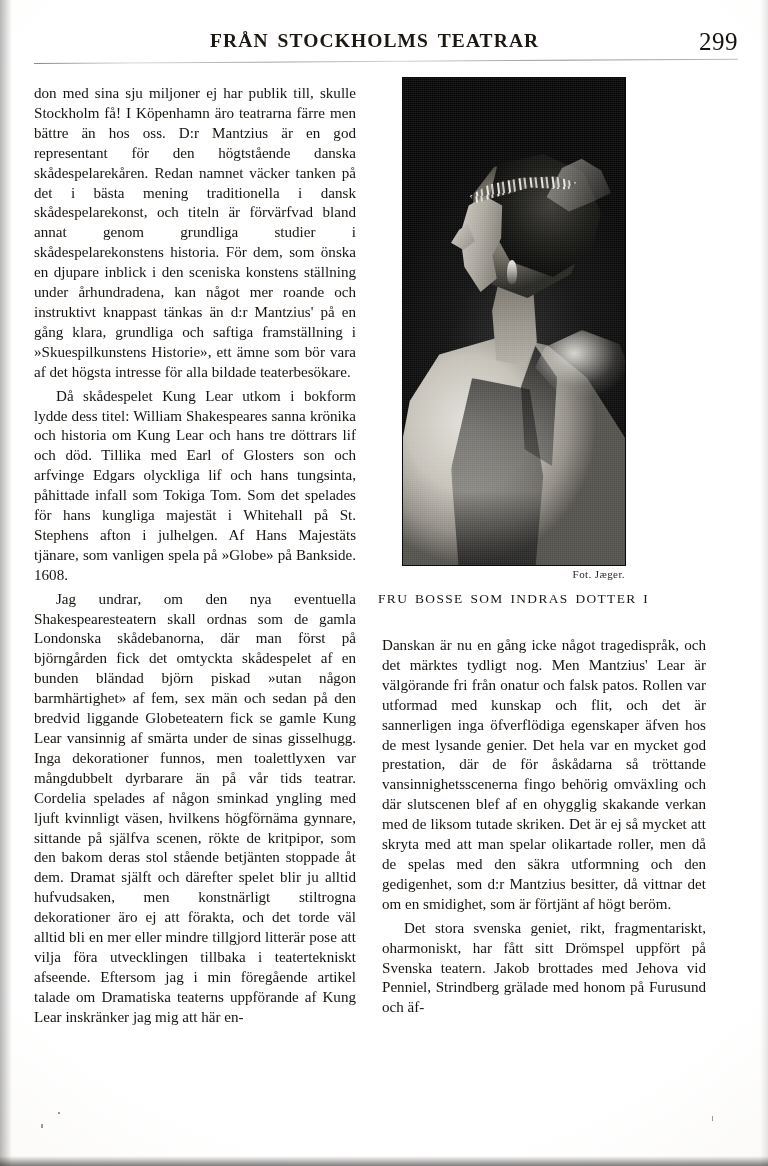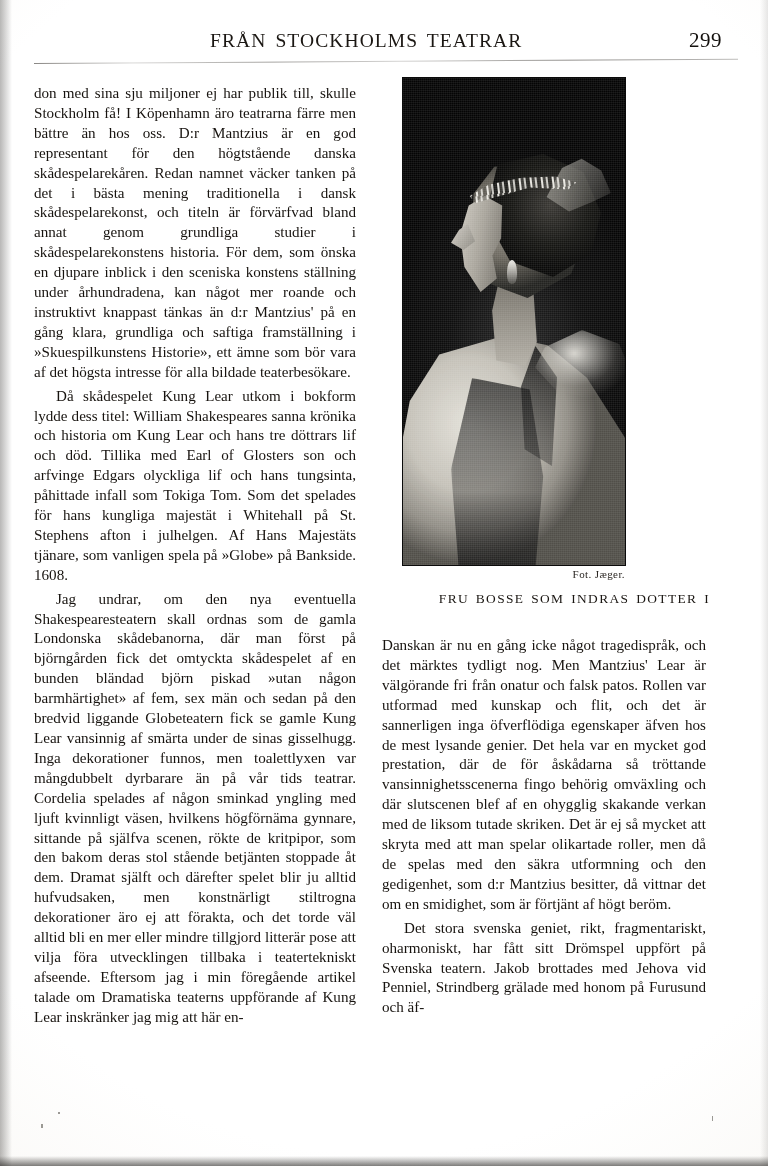--- a/index.html
+++ b/index.html
@@ -44,26 +44,27 @@
     height: 34px;
   }
   #header-title {
     position: absolute;
     left: 178px;
     top: 0;
     font-size: 19.5px;
     letter-spacing: 1.1px;
     word-spacing: 3px;
     color: #1b1713;
+    font-weight: bold;
   }
   #header-folio {
     position: absolute;
-    right: 16px;
+    right: 0;
     top: -2px;
-    font-size: 21px;
+    font-size: 25px;
     letter-spacing: .5px;
     color: #14110e;
   }
   #header-rule {
     position: absolute;
     left: 2px;
     top: 33px;
     width: 704px;
     height: 1px;
     background: linear-gradient(to right,
@@ -210,21 +211,21 @@
     left: 25px;
     width: 222px;
     margin-top: 3px;
     text-align: right;
     font-size: 11px;
     letter-spacing: .4px;
     color: #2a2622;
   }
   #caption {
     margin-top: 9px;
-    text-align: right;
+    text-align: left;
     font-size: 13.4px;
     line-height: 19px;
     letter-spacing: 1.4px;
     word-spacing: 2px;
     color: #1a1612;
   }
 
   .it { }
 
   

